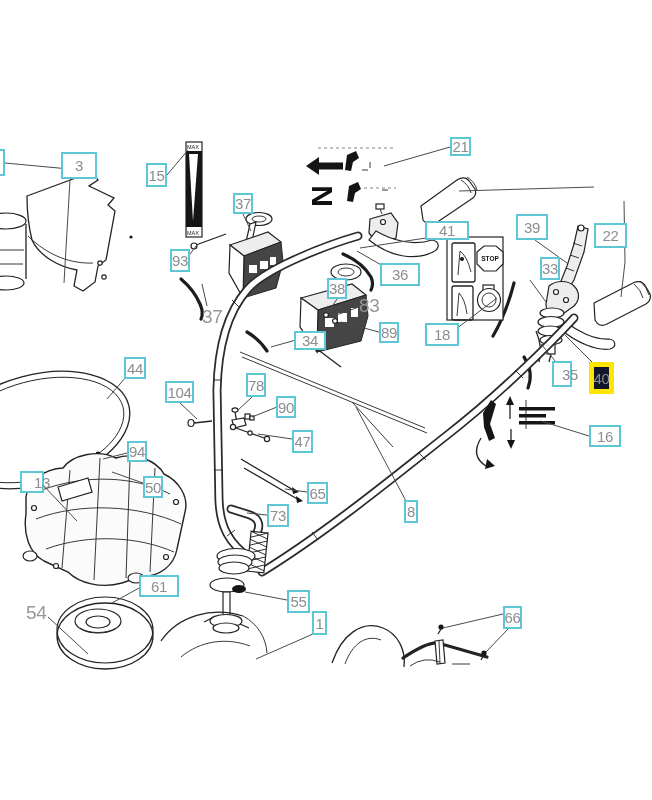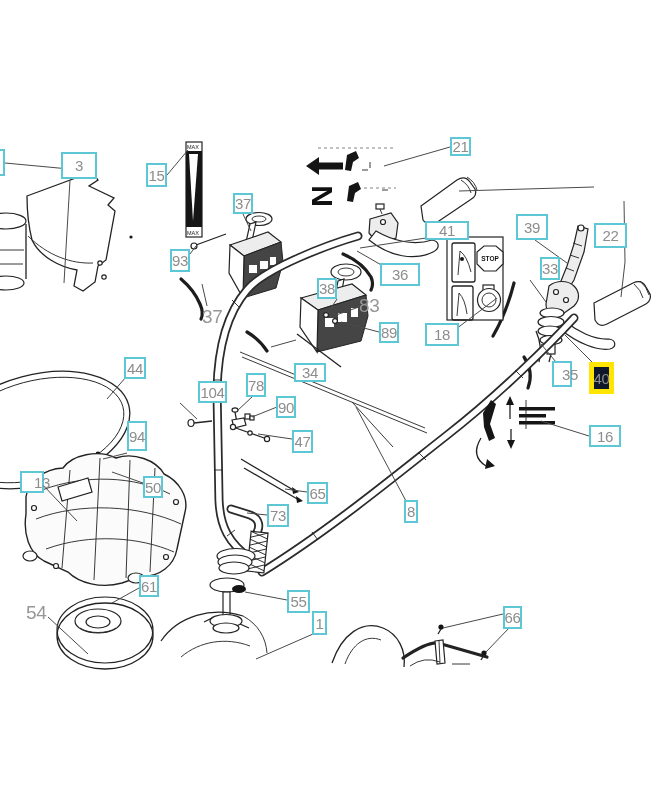--- a/index.html
+++ b/index.html
@@ -303,35 +303,35 @@
     <div class="part-label boxed" style="left: 146px; top: 163px; width: 21px; height: 24px;">15</div>
     <div class="part-label boxed" style="left: 233px; top: 193px; width: 20px; height: 21px;">37</div>
     <div class="part-label boxed" style="left: 170px; top: 249px; width: 20px; height: 23px;">93</div>
     <div class="part-label plain" style="left: 202px; top: 306px;">37</div>
     <div class="part-label boxed" style="left: 450px; top: 137px; width: 21px; height: 19px;">21</div>
     <div class="part-label boxed" style="left: 594px; top: 176px; width: 33px; height: 25px; margin-top: 47px;">22</div>
     <div class="part-label boxed" style="left: 425px; top: 221px; width: 44px; height: 19px;">41</div>
     <div class="part-label boxed" style="left: 380px; top: 263px; width: 40px; height: 23px;">36</div>
     <div class="part-label boxed" style="left: 516px; top: 214px; width: 32px; height: 26px;">39</div>
     <div class="part-label boxed" style="left: 518px; top: 257px; width: 20px; height: 23px; margin-left: 22px;">33</div>
-    <div class="part-label boxed" style="left: 317px; top: 278px; width: 20px; height: 21px;">38</div>
+    <div class="part-label boxed" style="left: 327px; top: 278px; width: 20px; height: 21px;">38</div>
     <div class="part-label plain" style="left: 359px; top: 295px;">83</div>
     <div class="part-label boxed" style="left: 379px; top: 322px; width: 20px; height: 21px;">89</div>
-    <div class="part-label boxed" style="left: 294px; top: 331px; width: 32px; height: 19px; margin-top: 32px;">34</div>
+    <div class="part-label boxed" style="left: 294px; top: 331px; width: 32px; height: 19px;">34</div>
     <div class="part-label boxed" style="left: 425px; top: 323px; width: 34px; height: 23px;">18</div>
     <div class="part-label boxed" style="left: 124px; top: 357px; width: 22px; height: 22px;">44</div>
-    <div class="part-label boxed" style="left: 165px; top: 381px; width: 29px; height: 22px; margin-left: 33px;">104</div>
+    <div class="part-label boxed" style="left: 165px; top: 381px; width: 29px; height: 22px;">104</div>
     <div class="part-label boxed" style="left: 246px; top: 373px; width: 20px; height: 24px;">78</div>
     <div class="part-label boxed" style="left: 276px; top: 396px; width: 20px; height: 22px;">90</div>
     <div class="part-label boxed" style="left: 292px; top: 430px; width: 21px; height: 23px;">47</div>
-    <div class="part-label boxed" style="left: 127px; top: 421px; width: 20px; height: 30px;">94</div>
+    <div class="part-label boxed" style="left: 127px; top: 441px; width: 20px; height: 21px;">94</div>
     <div class="part-label boxed" style="left: 143px; top: 476px; width: 20px; height: 22px;">50</div>
     <div class="part-label boxed" style="left: 307px; top: 482px; width: 21px; height: 22px;">65</div>
     <div class="part-label boxed" style="left: 20px; top: 471px; width: 22px; height: 22px; padding-left: 20px;">13</div>
-    <div class="part-label boxed" style="left: 139px; top: 575px; width: 20px; height: 22px;">61</div>
+    <div class="part-label boxed" style="left: 139px; top: 575px; width: 40px; height: 22px;">61</div>
     <div class="part-label plain" style="left: 26px; top: 602px;">54</div>
     <div class="part-label boxed" style="left: 267px; top: 504px; width: 22px; height: 23px;">73</div>
     <div class="part-label boxed" style="left: 287px; top: 590px; width: 23px; height: 23px;">55</div>
     <div class="part-label boxed" style="left: 312px; top: 611px; width: 15px; height: 24px;">1</div>
     <div class="part-label boxed" style="left: 404px; top: 500px; width: 14px; height: 23px;">8</div>
     <div class="part-label boxed" style="left: 503px; top: 606px; width: 19px; height: 23px;">66</div>
     <div class="part-label boxed" style="left: 589px; top: 425px; width: 32px; height: 22px;">16</div>
     <div class="part-label boxed" style="left: 552px; top: 361px; width: 20px; height: 26px; padding-left: 16px;">35</div>
     <div class="part-label highlighted" style="left: 589px; top: 362px; width: 25px; height: 32px;">40</div>
   </div>

